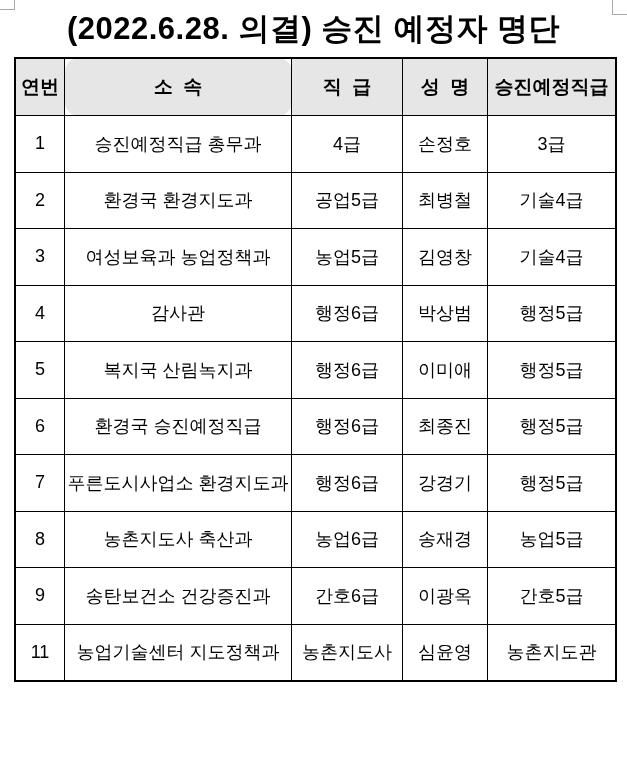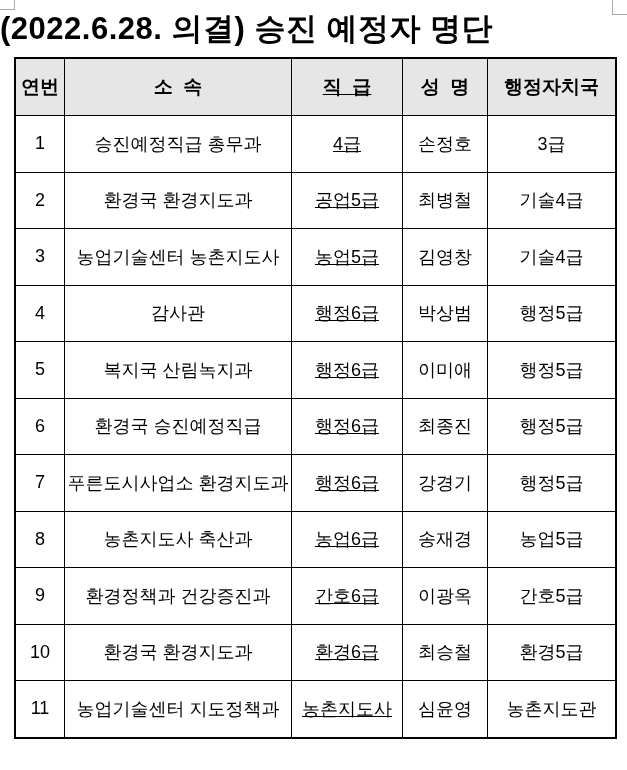--- a/index.html
+++ b/index.html
@@ -25,21 +25,21 @@
     border: 1px solid #a9a9a9;
   }
   .corner-artifact.tl { left: -6px; top: -6px; width: 19px; height: 14px; }
   .corner-artifact.tr { right: -7px; top: -9px; width: 20px; height: 22px; }
 
   .doc-title {
     margin: 0;
     padding-top: 6px;
     height: 51px;
     line-height: 46px;
-    text-align: left;
+    text-align: center;
     font-size: 31px;
     font-weight: bold;
     letter-spacing: 0.5px;
     white-space: pre;
   }
 
   table.roster {
     border-collapse: collapse;
     table-layout: fixed;
     margin-left: 14px;
@@ -61,62 +61,62 @@
     white-space: pre;
   }
   table.roster td {
     height: 55.5px;
     font-size: 18px;
     font-weight: normal;
     background: #ffffff;
     white-space: pre;
   }
   table.roster th:nth-child(1), table.roster td:nth-child(1) { width: 48px;  }
-  table.roster th:nth-child(2), table.roster td:nth-child(2) { width: 226px; }
-  table.roster th:nth-child(3), table.roster td:nth-child(3) { width: 110px; text-decoration: underline; }
+  table.roster th:nth-child(2), table.roster td:nth-child(2) { width: 226px; border-radius: 14px; }
+  table.roster th:nth-child(3), table.roster td:nth-child(3) { width: 110px; }
   table.roster th:nth-child(4), table.roster td:nth-child(4) { width: 84px;  }
   table.roster th:nth-child(5), table.roster td:nth-child(5) { width: 127px; }
 </style>
 </head>
 <body>
 
 <div class="page">
   <div class="corner-artifact tl"></div>
   <div class="corner-artifact tr"></div>
 
   <h1 class="doc-title">(2022.6.28. 의결) 승진 예정자 명단</h1>
 
   <table class="roster">
     <thead>
       <tr>
           <th>연번</th>
           <th>소  속</th>
           <th>직  급</th>
           <th>성  명</th>
-          <th>행정자치국</th>
+          <th>승진예정직급</th>
         </tr>
     </thead>
     <tbody>
         <tr>
           <td>1</td>
           <td>승진예정직급 총무과</td>
           <td>4급</td>
           <td>손정호</td>
           <td>3급</td>
         </tr>
         <tr>
           <td>2</td>
           <td>환경국 환경지도과</td>
           <td>공업5급</td>
           <td>최병철</td>
           <td>기술4급</td>
         </tr>
         <tr>
           <td>3</td>
-          <td>농업기술센터 농촌지도사</td>
+          <td>여성보육과 농업정책과</td>
           <td>농업5급</td>
           <td>김영창</td>
           <td>기술4급</td>
         </tr>
         <tr>
           <td>4</td>
           <td>감사관</td>
           <td>행정6급</td>
           <td>박상범</td>
           <td>행정5급</td>
@@ -144,31 +144,24 @@
         </tr>
         <tr>
           <td>8</td>
           <td>농촌지도사 축산과</td>
           <td>농업6급</td>
           <td>송재경</td>
           <td>농업5급</td>
         </tr>
         <tr>
           <td>9</td>
-          <td>환경정책과 건강증진과</td>
+          <td>송탄보건소 건강증진과</td>
           <td>간호6급</td>
           <td>이광옥</td>
           <td>간호5급</td>
-        </tr>
-        <tr>
-          <td>10</td>
-          <td>환경국 환경지도과</td>
-          <td>환경6급</td>
-          <td>최승철</td>
-          <td>환경5급</td>
         </tr>
         <tr>
           <td>11</td>
           <td>농업기술센터 지도정책과</td>
           <td>농촌지도사</td>
           <td>심윤영</td>
           <td>농촌지도관</td>
         </tr>
       </tbody>
   </table>

